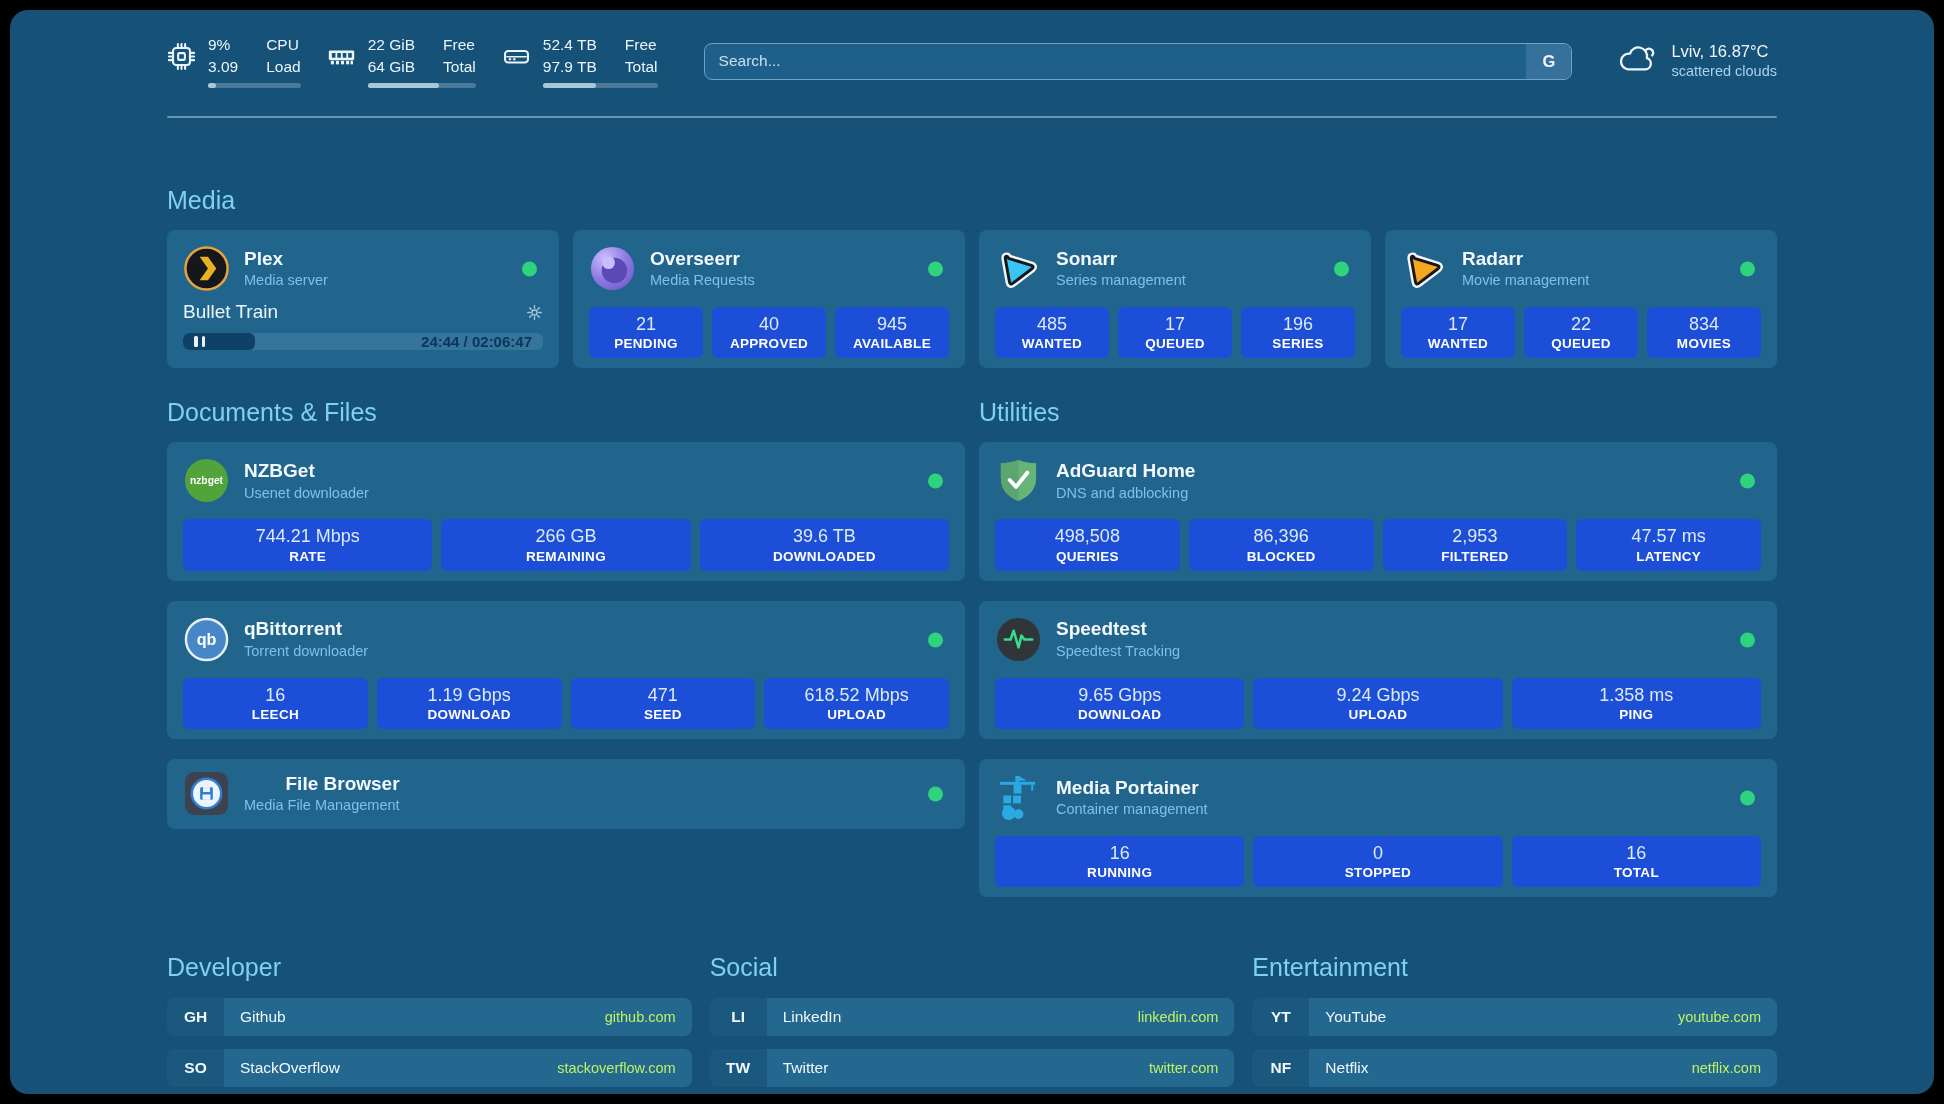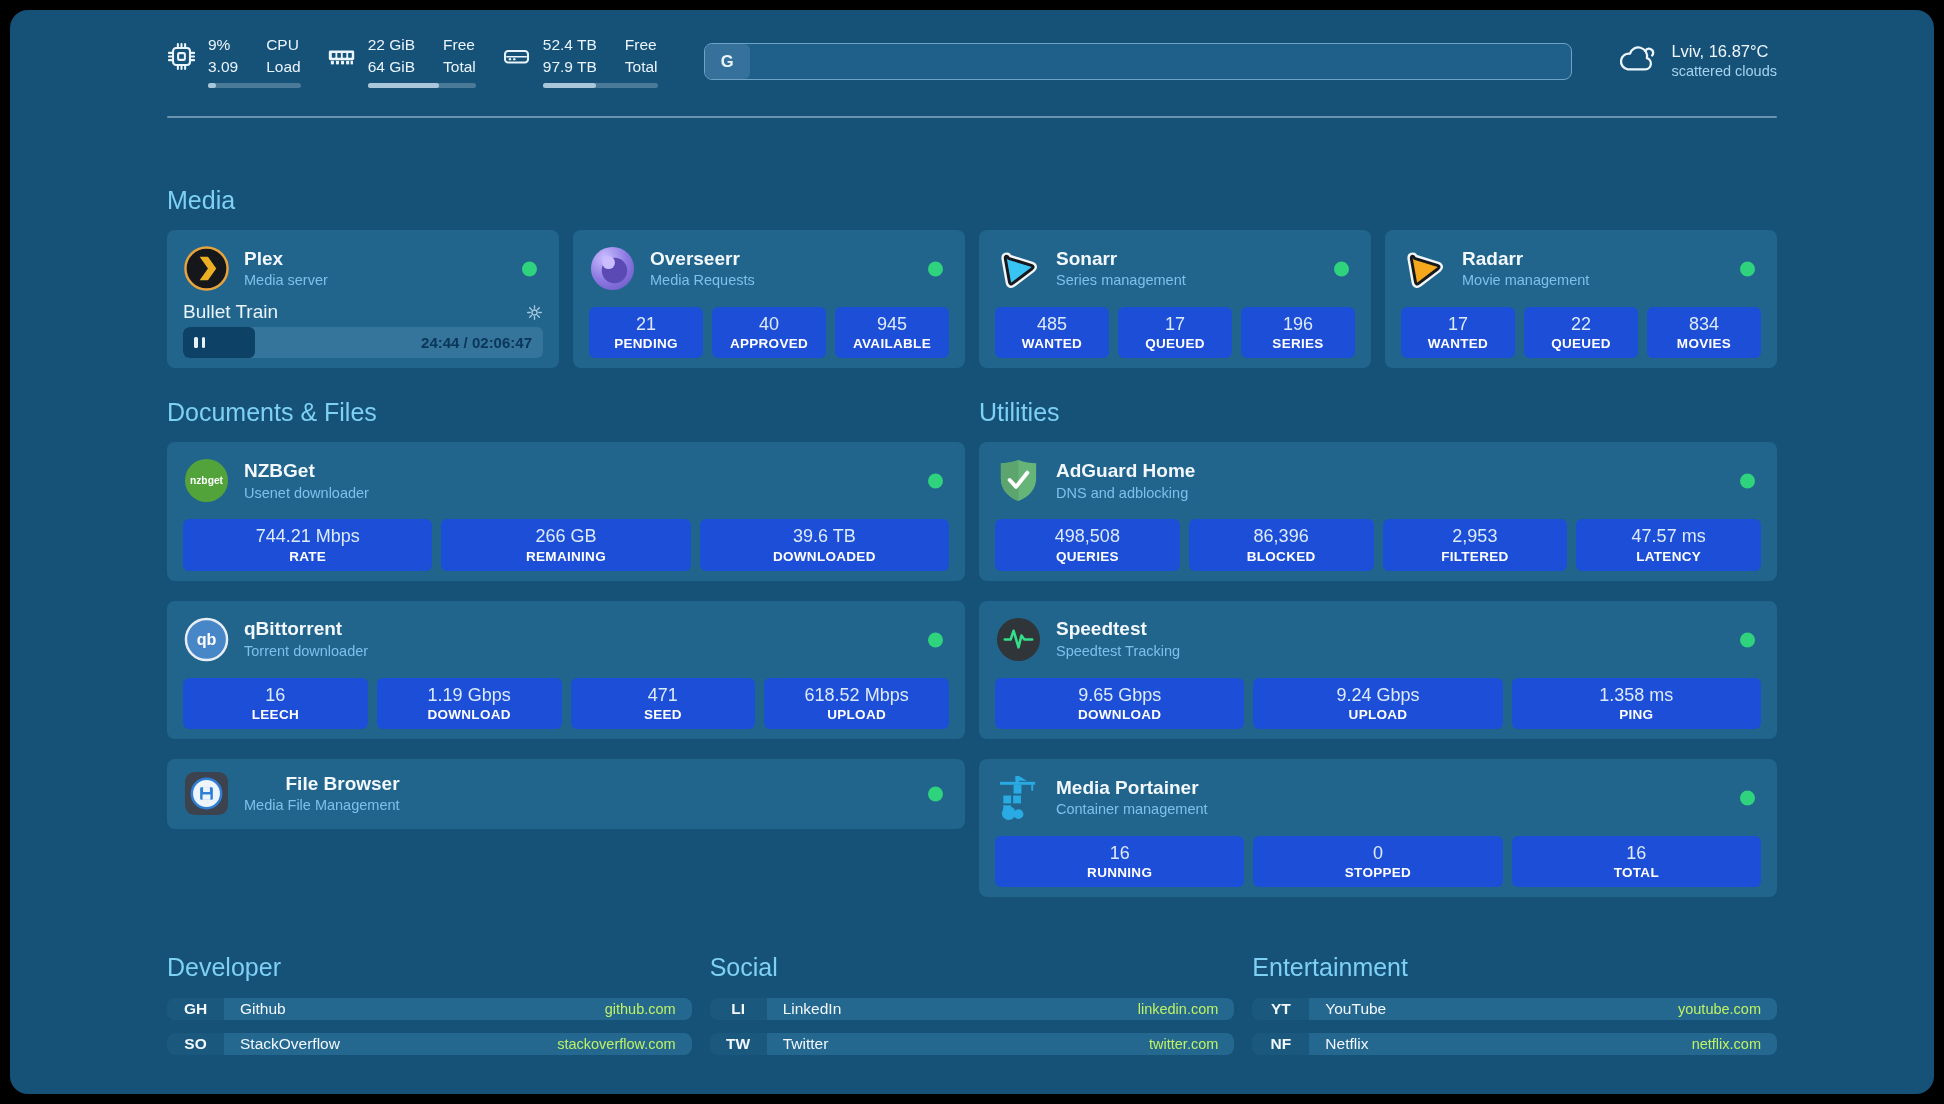--- a/index.html
+++ b/index.html
@@ -60,30 +60,30 @@
   .status-dot { position: absolute; right: 6px; top: 50%; transform: translateY(-50%);
     width: 15px; height: 15px; border-radius: 50%; background: #2fd27d; }
   .tiles { display: flex; gap: 9px; margin-top: 9px; }
   .tile { flex: 1; background: #1d4ed8; border-radius: 6px; text-align: center; padding: 5px 4px 7px; }
   .tile-value { color: #dcebf6; font-size: 18px; line-height: 1.35; }
   .tile-label { color: #ffffff; font-size: 13.5px; font-weight: 700; letter-spacing: 0.3px; }
   
   .media-row { display: flex; justify-content: space-between; align-items: center;
     color: #eaf4fb; font-size: 19px; margin-top: 3px; }
   .gear-btn { background: none; border: none; cursor: pointer; display: flex; padding: 0; }
-  .player-bar { position: relative; height: 31px; background: #35749b; border-radius: 6px; margin-top: 4px; overflow: hidden; }
+  .player-bar { position: relative; height: 17px; background: #35749b; border-radius: 6px; margin-top: 10px; overflow: hidden; }
   .player-fill { height: 100%; background: #0e4166; border-radius: 6px; display: flex; align-items: center; padding-left: 11px; gap: 4px; }
   .pause-bar { width: 3.5px; height: 11px; background: #e8f2f9; border-radius: 1.5px; display: inline-block; }
   .player-time { position: absolute; right: 11px; top: 0; bottom: 0; display: flex; align-items: center;
     color: #0a3658; font-size: 15px; font-weight: 600; }
   
   .links-grid { display: grid; grid-template-columns: 1fr 1fr 1fr; gap: 18px; margin-top: 56px; }
   .links-title { margin-bottom: 16px; }
   .links-stack { display: flex; flex-direction: column; gap: 13px; }
-  .link-row { display: flex; height: 22px; border-radius: 8px; overflow: hidden; cursor: pointer; }
+  .link-row { display: flex; height: 38px; border-radius: 8px; overflow: hidden; cursor: pointer; }
   .link-abbr { width: 57px; background: #1a587e; color: #f2f8fc; font-size: 15.5px; font-weight: 600;
     display: flex; align-items: center; justify-content: center; }
   .link-bar { flex: 1; background: #24678f; display: flex; align-items: center;
     justify-content: space-between; padding: 0 16px; }
   .link-name { color: #f2f8fc; font-size: 15.5px; }
   .link-url { color: #bef264; font-size: 14.5px; }
 </style>
 </head>
 <body>
 
@@ -162,20 +162,21 @@
             <span>Total</span>
           </div>
           <div class="mini-bar">
               <div class="mini-fill" style="width: 46%;"></div>
             </div>
         </div>
       </div>
     </div>
 
     <div class="search-box">
+      <input type="text" placeholder="Search..." style="">
       <button class="search-engine">G</button>
     </div>
 
     <div class="weather">
       <svg viewBox="0 0 48 48" fill="none" stroke="#eef6fc" stroke-width="2.6" stroke-linecap="round" stroke-linejoin="round">
           <path d="M13.5 33.5 h20 a6.5 6.5 0 0 0 1.8-12.7 A10 10 0 0 0 16 15.6 7.8 7.8 0 0 0 13.5 33.5 Z"></path>
           <path d="M33.5 12.5 a4.8 4.8 0 0 1 9 2 c0 1.2-0.4 2.3-1.2 3.2"></path>
         </svg>
       <div class="weather-txt">
         <span class="weather-main">Lviv, 16.87°C</span>

